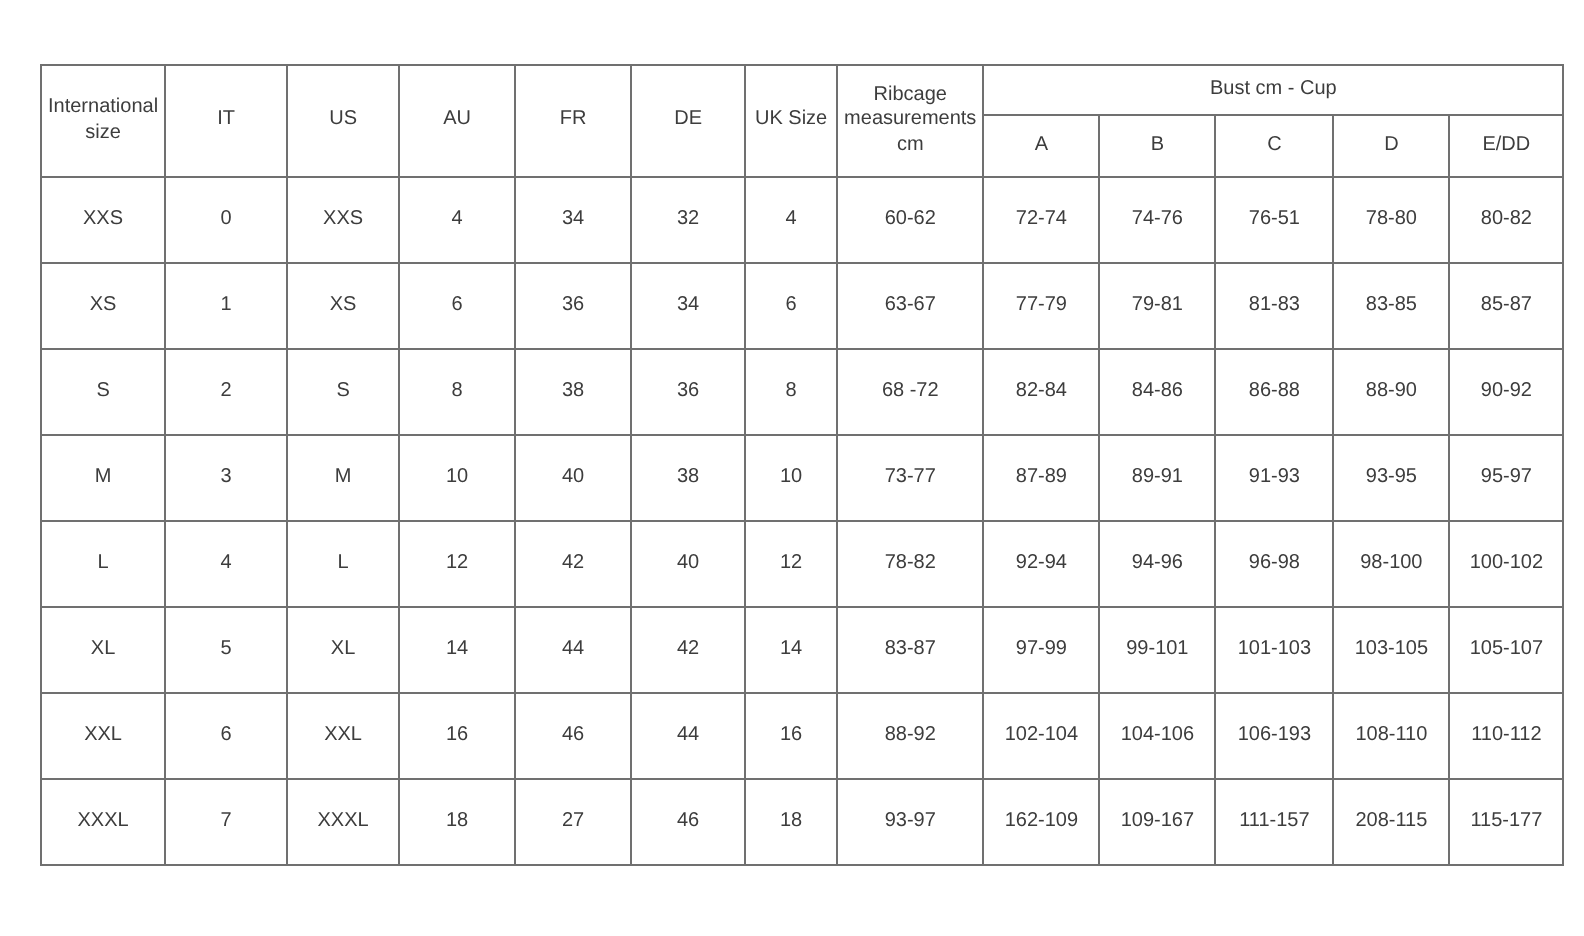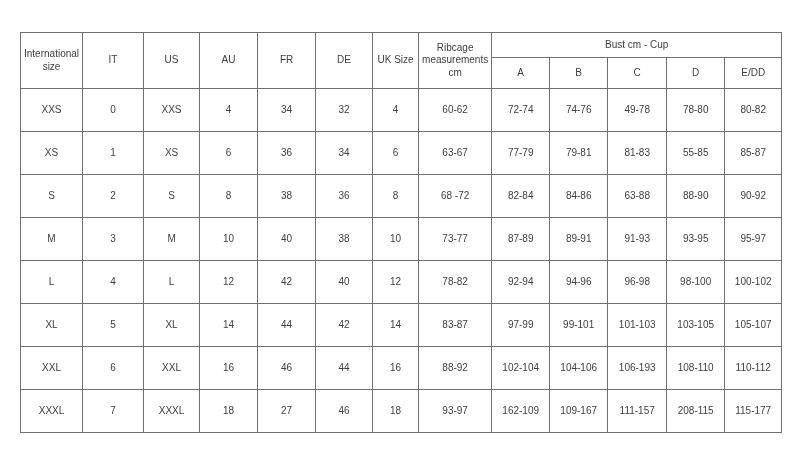--- a/index.html
+++ b/index.html
@@ -84,51 +84,51 @@
         <td>XXS</td>
         <td>0</td>
         <td>XXS</td>
         <td>4</td>
         <td>34</td>
         <td>32</td>
         <td>4</td>
         <td>60-62</td>
         <td>72-74</td>
         <td>74-76</td>
-        <td>49-78</td>
+        <td>76-51</td>
         <td>78-80</td>
         <td>80-82</td>
       </tr>
       <tr>
         <td>XS</td>
         <td>1</td>
         <td>XS</td>
         <td>6</td>
         <td>36</td>
         <td>34</td>
         <td>6</td>
         <td>63-67</td>
         <td>77-79</td>
         <td>79-81</td>
         <td>81-83</td>
-        <td>55-85</td>
+        <td>83-85</td>
         <td>85-87</td>
       </tr>
       <tr>
         <td>S</td>
         <td>2</td>
         <td>S</td>
         <td>8</td>
         <td>38</td>
         <td>36</td>
         <td>8</td>
         <td>68 -72</td>
         <td>82-84</td>
         <td>84-86</td>
-        <td>63-88</td>
+        <td>86-88</td>
         <td>88-90</td>
         <td>90-92</td>
       </tr>
       <tr>
         <td>M</td>
         <td>3</td>
         <td>M</td>
         <td>10</td>
         <td>40</td>
         <td>38</td>

